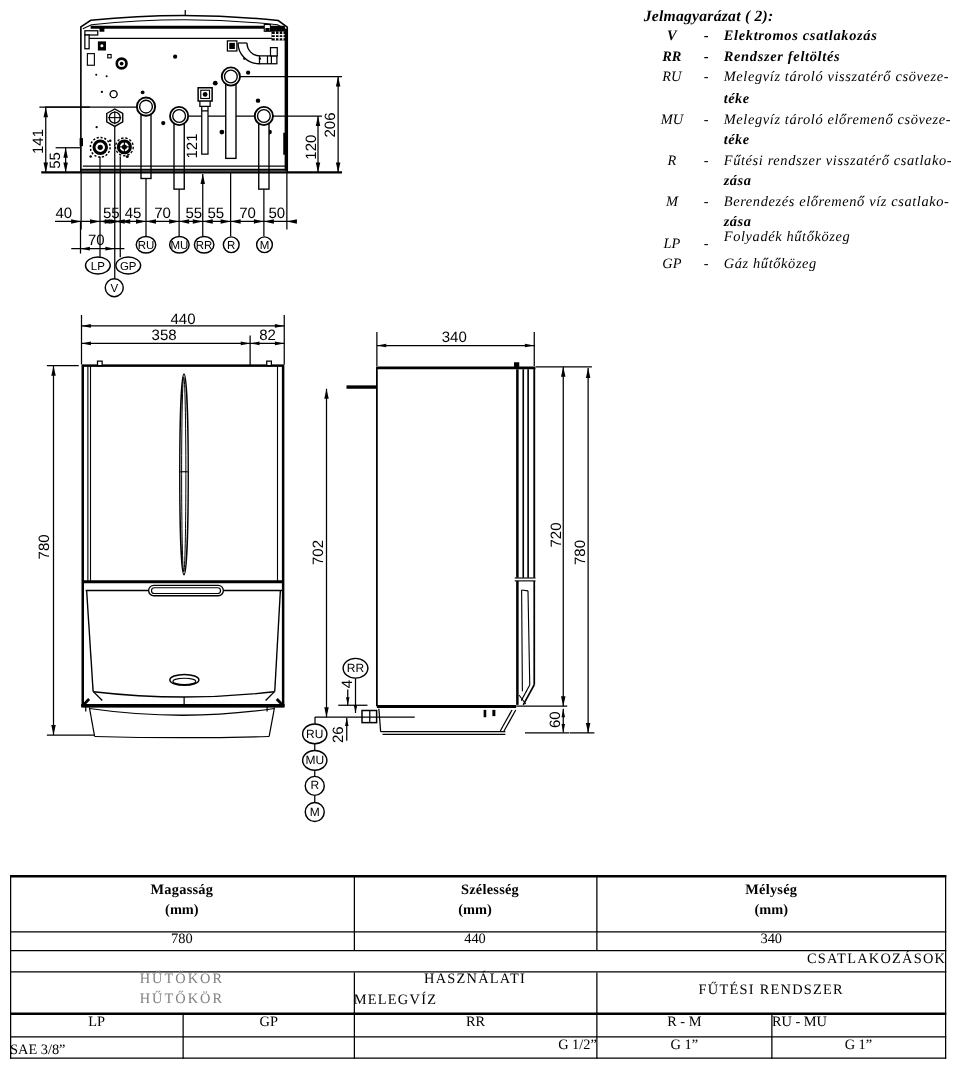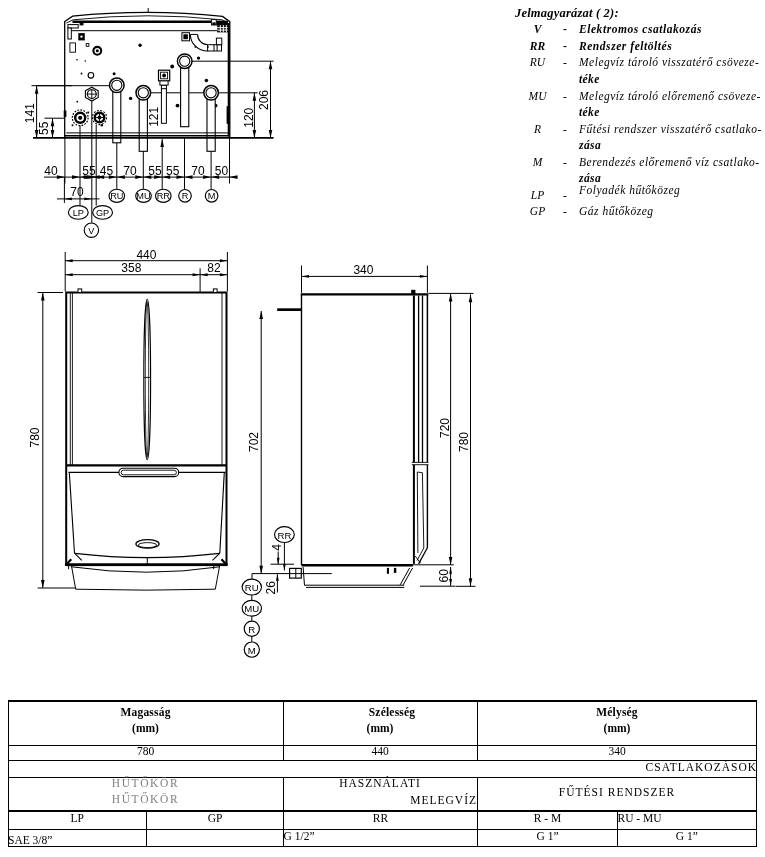--- a/index.html
+++ b/index.html
@@ -532,27 +532,27 @@
 <div style="position:absolute;left:8px;top:744.7px;width:275px;text-align:center;font:11.5px 'Liberation Serif',serif;letter-spacing:0px;color:#000">780</div>
 <div style="position:absolute;left:283px;top:744.7px;width:194px;text-align:center;font:11.5px 'Liberation Serif',serif;letter-spacing:0px;color:#000">440</div>
 <div style="position:absolute;left:477px;top:744.7px;width:280px;text-align:center;font:11.5px 'Liberation Serif',serif;letter-spacing:0px;color:#000">340</div>
 
 <div style="position:absolute;left:8px;top:760.8px;width:749px;text-align:right;font:11.5px 'Liberation Serif',serif;letter-spacing:1.0px;color:#000">CSATLAKOZÁSOK</div>
 
 <div style="position:absolute;left:8px;top:777.3px;width:275px;text-align:center;font:11.5px 'Liberation Serif',serif;letter-spacing:1.6px;color:#808080">HŰTŐKÖR</div>
 <div style="position:absolute;left:8px;top:793.3px;width:275px;text-align:center;font:11.5px 'Liberation Serif',serif;letter-spacing:1.6px;color:#808080">HŰTŐKÖR</div>
 
 <div style="position:absolute;left:283px;top:777.3px;width:194px;text-align:center;font:11.5px 'Liberation Serif',serif;letter-spacing:1.0px;color:#000">HASZNÁLATI</div>
-<div style="position:absolute;left:283px;top:794.0px;width:194px;text-align:right;font:11.5px 'Liberation Serif',serif;letter-spacing:1.0px;color:#000">MELEGVÍZ</div>
+<div style="position:absolute;left:283px;top:794.0px;width:194px;text-align:left;font:11.5px 'Liberation Serif',serif;letter-spacing:1.0px;color:#000">MELEGVÍZ</div>
 
 <div style="position:absolute;left:477px;top:785.6px;width:280px;text-align:center;font:11.5px 'Liberation Serif',serif;letter-spacing:1.0px;color:#000">FŰTÉSI RENDSZER</div>
 
 <div style="position:absolute;left:8px;top:811.8px;width:138.5px;text-align:center;font:11.5px 'Liberation Serif',serif;letter-spacing:0px;color:#000">LP</div>
 <div style="position:absolute;left:146.5px;top:811.8px;width:137.0px;text-align:center;font:11.5px 'Liberation Serif',serif;letter-spacing:0px;color:#000">GP</div>
 <div style="position:absolute;left:283.5px;top:811.8px;width:194.0px;text-align:center;font:11.5px 'Liberation Serif',serif;letter-spacing:0px;color:#000">RR</div>
 <div style="position:absolute;left:477.5px;top:811.8px;width:140.0px;text-align:center;font:11.5px 'Liberation Serif',serif;letter-spacing:0px;color:#000">R - M</div>
 <div style="position:absolute;left:617.5px;top:811.8px;width:138.5px;text-align:left;font:11.5px 'Liberation Serif',serif;letter-spacing:0px;color:#000">RU - MU</div>
 
 <div style="position:absolute;left:8px;top:834px;width:138.5px;font:11.5px 'Liberation Serif',serif;letter-spacing:0px;color:#000">SAE 3/8”</div>
 <div style="position:absolute;left:146.5px;top:866px;width:137.0px;text-align:center;font:11.5px 'Liberation Serif',serif;letter-spacing:0px;color:#000">SAE 5/8”</div>
-<div style="position:absolute;left:283.5px;top:829.8px;width:194.0px;text-align:left;font:11.5px 'Liberation Serif',serif;letter-spacing:0px;color:#000">G 1/2”</div>
+<div style="position:absolute;left:283.5px;top:829.8px;width:194.0px;text-align:right;font:11.5px 'Liberation Serif',serif;letter-spacing:0px;color:#000">G 1/2”</div>
 <div style="position:absolute;left:477.5px;top:829.8px;width:140.0px;text-align:center;font:11.5px 'Liberation Serif',serif;letter-spacing:0px;color:#000">G 1”</div>
 <div style="position:absolute;left:617.5px;top:829.8px;width:138.5px;text-align:center;font:11.5px 'Liberation Serif',serif;letter-spacing:0px;color:#000">G 1”</div>
 
 </body></html>

